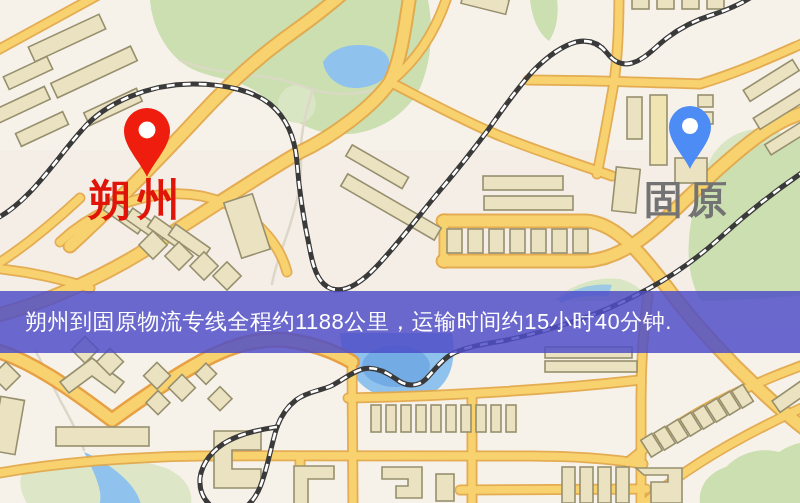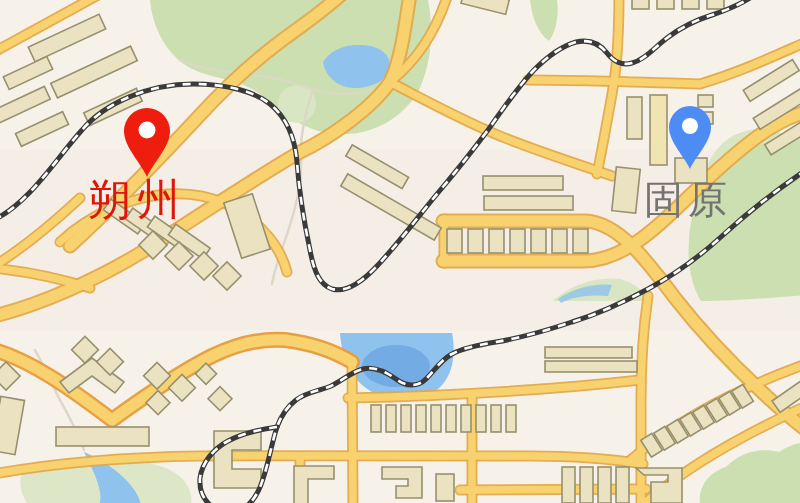--- a/index.html
+++ b/index.html
@@ -29,21 +29,21 @@
   .banner{
     position:absolute;left:0;top:291px;width:800px;height:62px;
     background:rgba(79,77,200,0.84);
     display:flex;align-items:center;
     color:#ffffff;font-size:22px;letter-spacing:.5px;
     padding-left:25px;box-sizing:border-box;white-space:nowrap;
   }
   
   .citylabel{
     position:absolute;font-family:"Liberation Serif","DejaVu Serif",serif;
-    font-weight:normal;line-height:1;white-space:nowrap;
+    font-weight:bold;line-height:1;white-space:nowrap;
   }
   .origin-label{left:88px;top:178px;font-size:43px;letter-spacing:6px;color:#e01408;}
   .dest-label{left:644px;top:180px;font-size:39px;letter-spacing:5px;color:#737373;}
 </style>
 </head>
 <body>
 
 <div class="stage">
 
   <svg width="800" height="503" viewBox="0 0 800 503" aria-hidden="true">
@@ -227,14 +227,17 @@
     </g>
     <g>
       <path d="M690,169 C684,156 669,142 669,127 A21,21 0 1 1 711,127 C711,142 696,156 690,169 Z" fill="#4d8cf5"></path>
       <circle cx="690" cy="126" r="8" fill="#ffffff"></circle>
     </g>
   </svg>
 
   <div class="citylabel origin-label">朔州</div>
   <div class="citylabel dest-label">固原</div>
 
+  <div class="banner">
+    <span>朔州到固原物流专线全程约1188公里，运输时间约15小时40分钟.</span>
+  </div>
 
 </div>
 
 </body></html>

